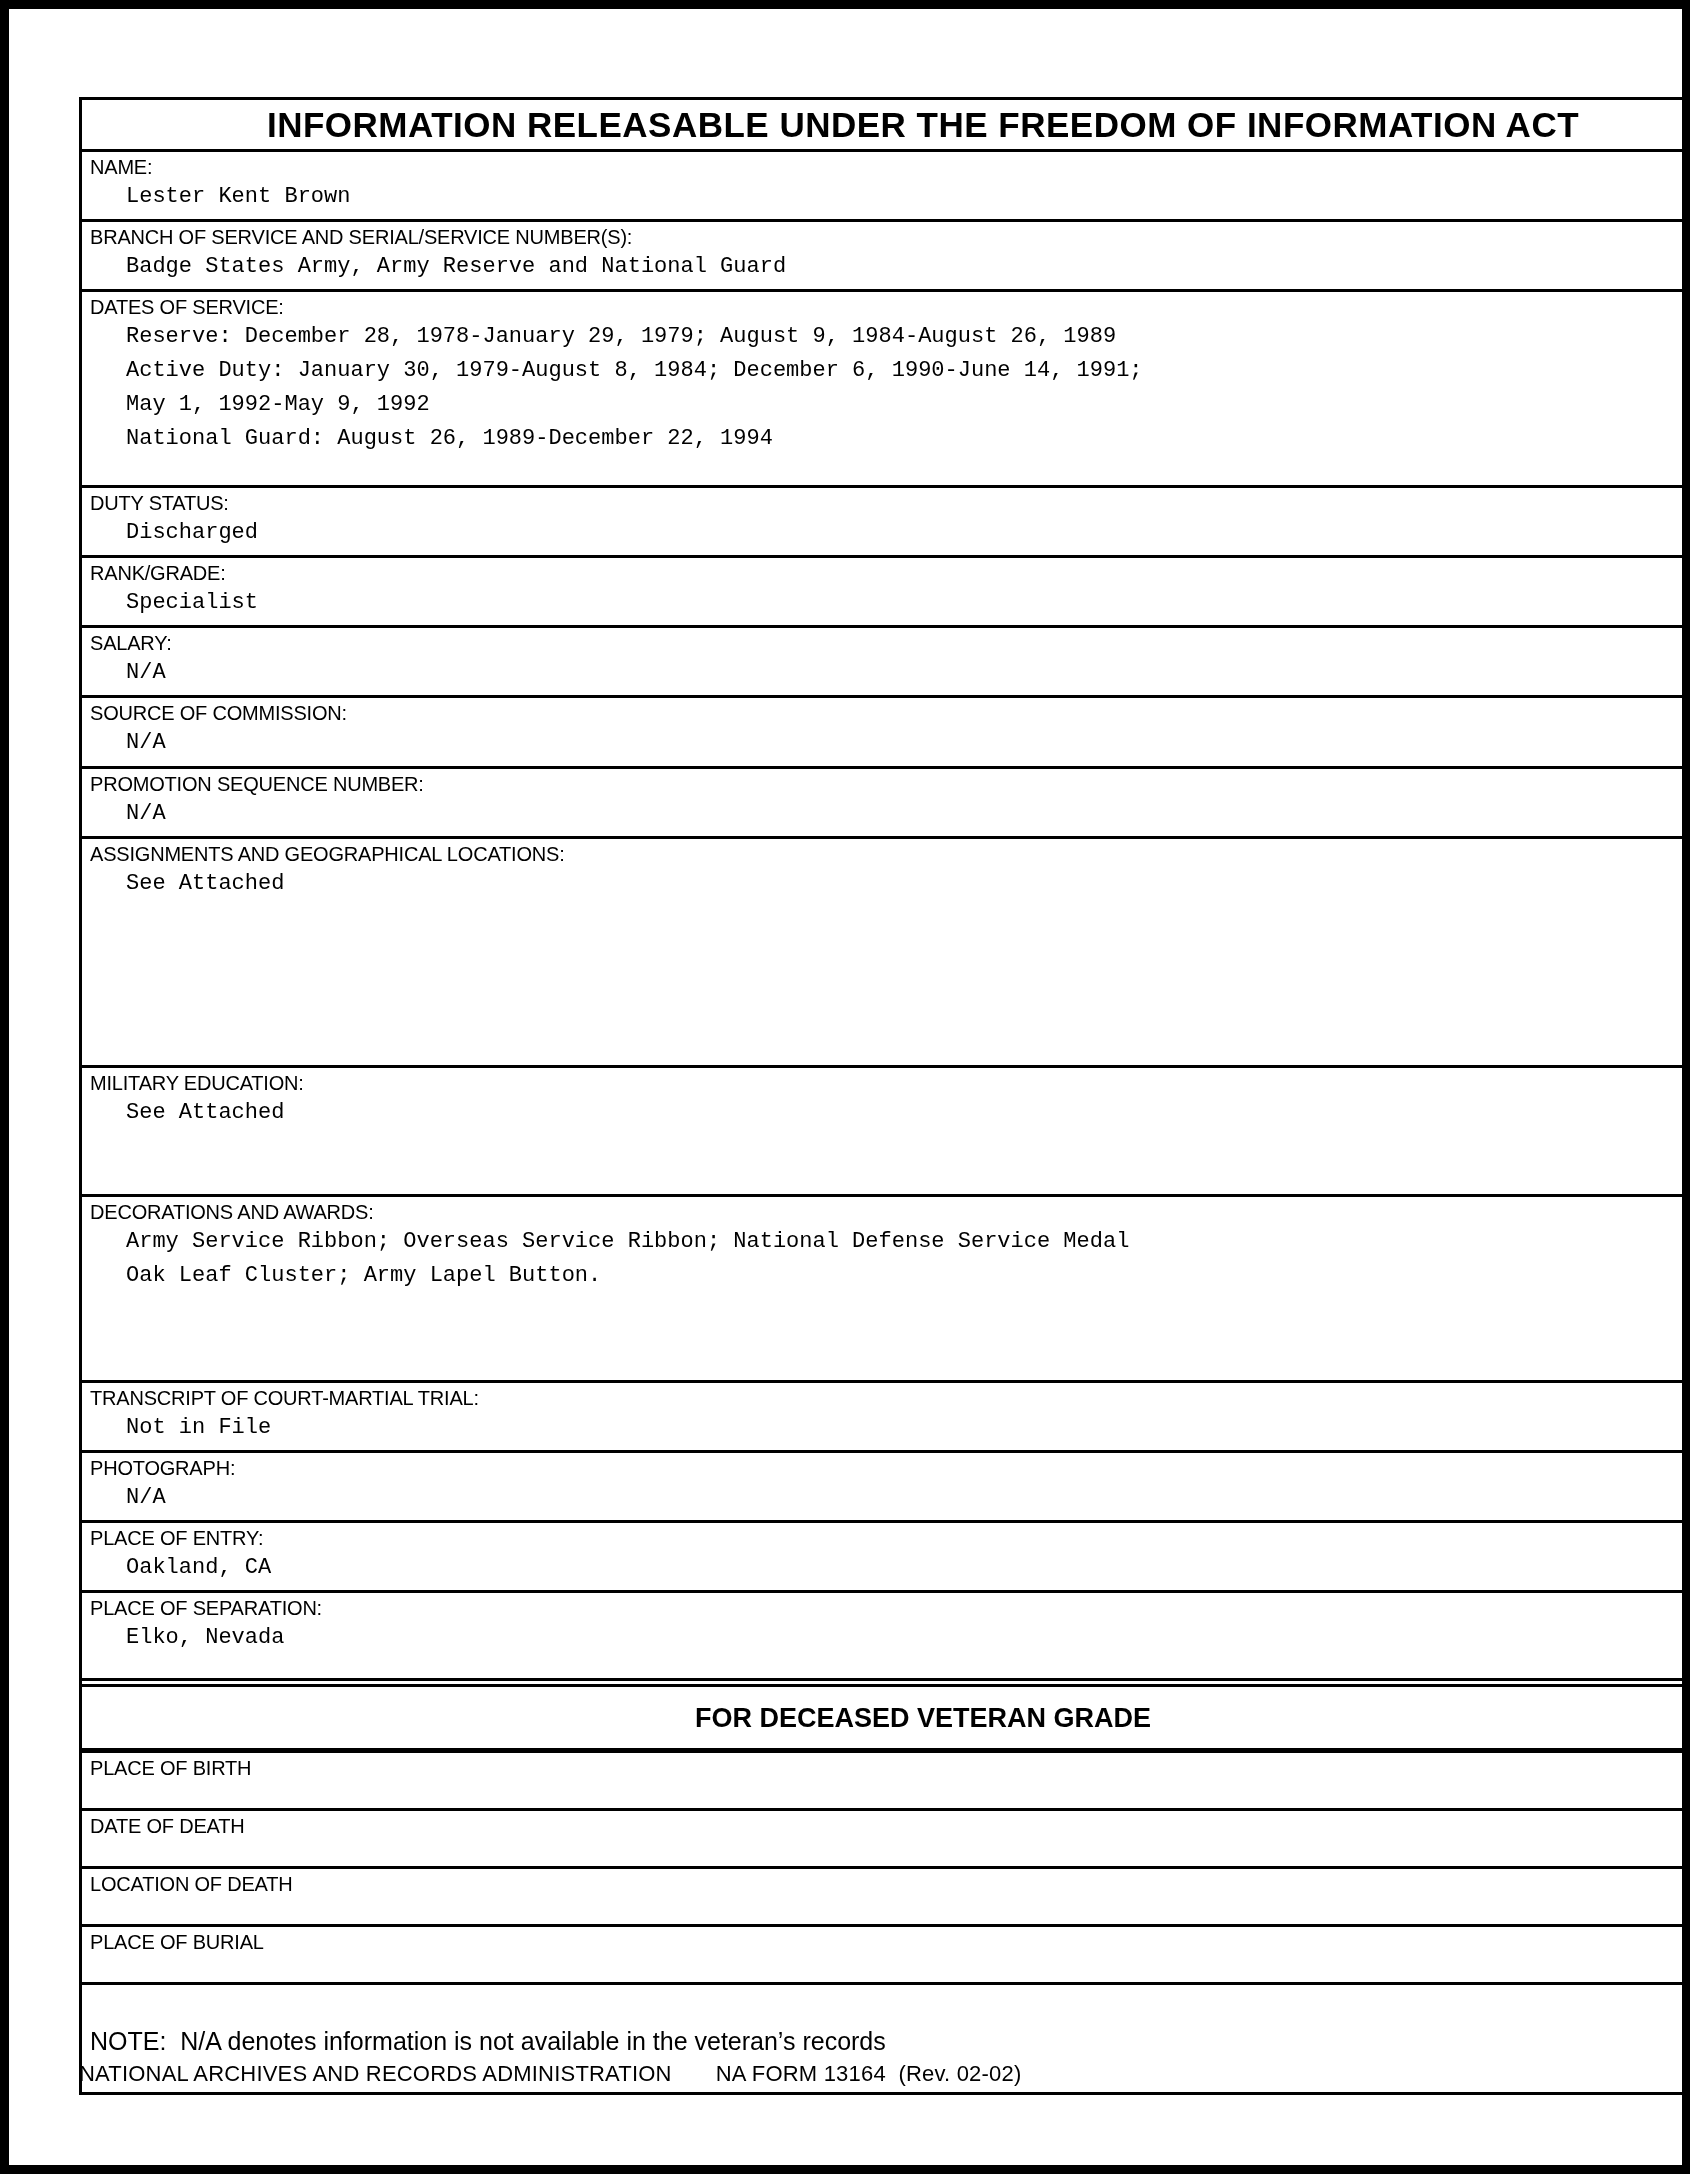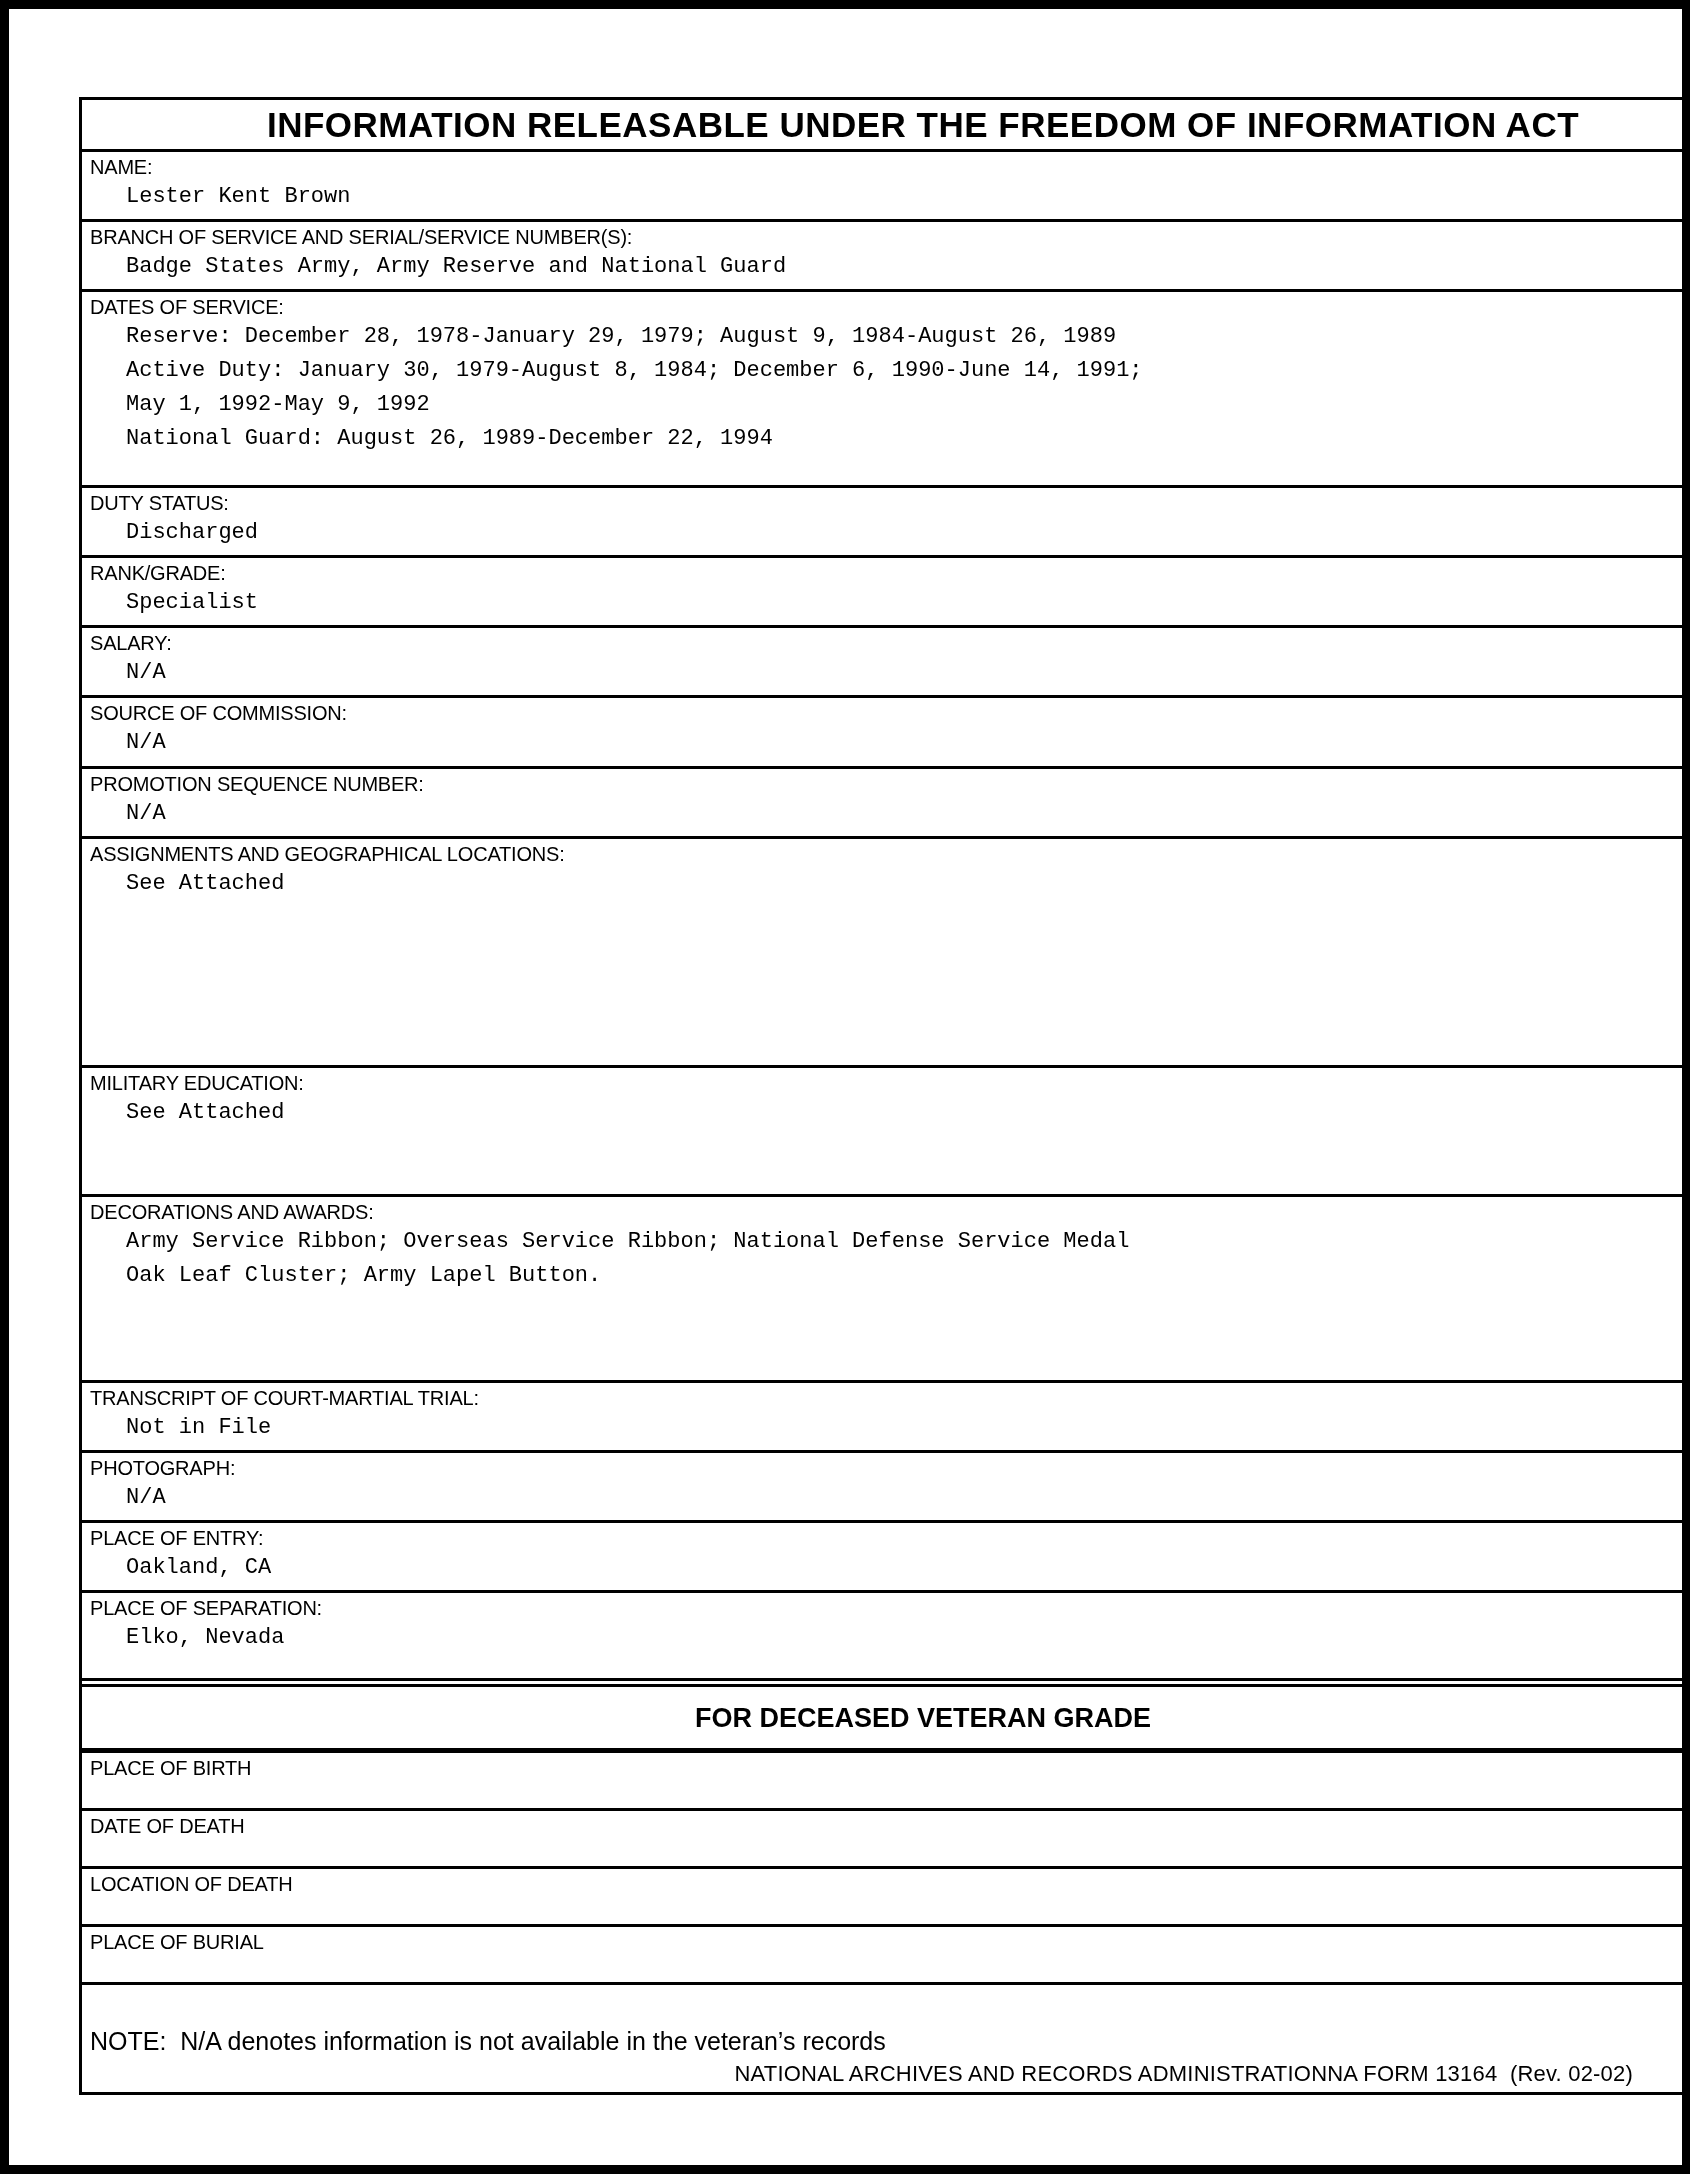--- a/index.html
+++ b/index.html
@@ -73,23 +73,24 @@
   .note-text {
     font-size:25px;
     white-space:pre-wrap;
     margin-top:6px;
   }
   .footer {
     position:absolute;
     left:70px; top:2052px;
     width:1554px;
     display:flex;
-    justify-content:flex-end;
+    justify-content:flex-start;
     font-size:22px;
     letter-spacing:0.2px;
+    gap:44px;
   }
   .footer .right { white-space:pre-wrap; }
 </style>
 </head>
 <body>
 
 <div class="form">
 
   <div class="title-row">INFORMATION RELEASABLE UNDER THE FREEDOM OF INFORMATION ACT</div>
 

